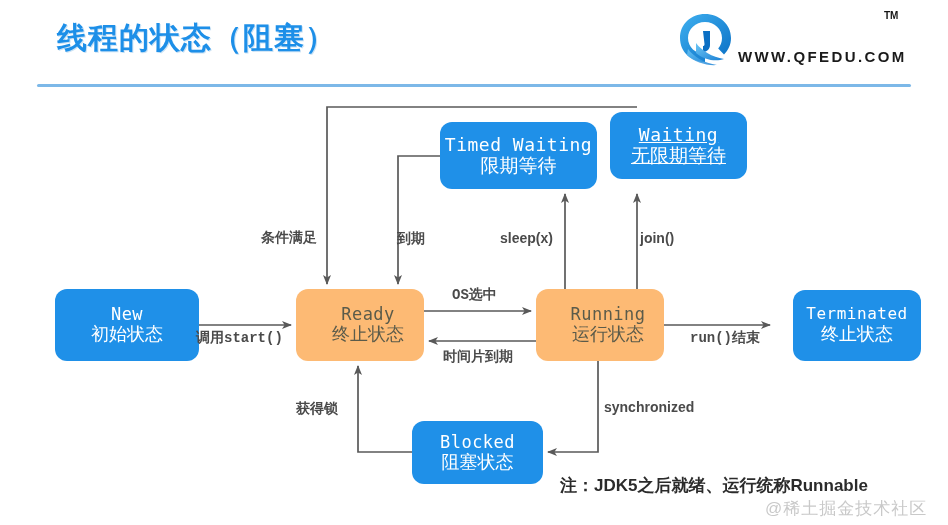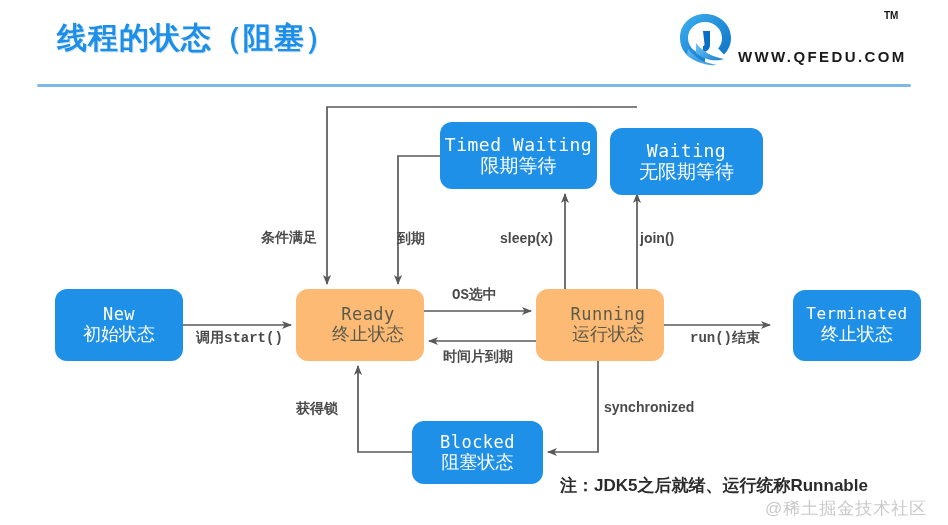--- a/index.html
+++ b/index.html
@@ -108,26 +108,26 @@
     background: #1f90e8;
     color: #ffffff;
   }
   .node.yellow {
     background: #fdba74;
     color: #5b5b4a;
     padding-left: 16px;
   }
 
   
-  #node-new        { left: 55px;  top: 289px; width: 128px; height: 72px; }
+  #node-new        { left: 55px;  top: 289px; width: 144px; height: 72px; }
   #node-ready      { left: 296px; top: 289px; width: 128px; height: 72px; }
   #node-running    { left: 536px; top: 289px; width: 128px; height: 72px; }
   #node-terminated { left: 775px; top: 290px; width: 128px; height: 71px; margin-left: 18px; }
   #node-timed      { left: 440px; top: 122px; width: 157px; height: 67px; }
-  #node-waiting    { left: 610px; top: 128px; width: 153px; height: 67px; }
+  #node-waiting    { left: 610px; top: 112px; width: 137px; height: 67px; text-decoration: underline; }
   #node-blocked    { left: 412px; top: 421px; width: 131px; height: 63px; }
 
   #node-new .en, #node-new .cn,
   #node-ready .en, #node-ready .cn,
   #node-running .en, #node-running .cn,
   #node-terminated .en, #node-terminated .cn,
   #node-blocked .en, #node-blocked .cn {
     font-size: 17px;
   }
   #node-timed .en, #node-waiting .en { font-size: 18px; }

